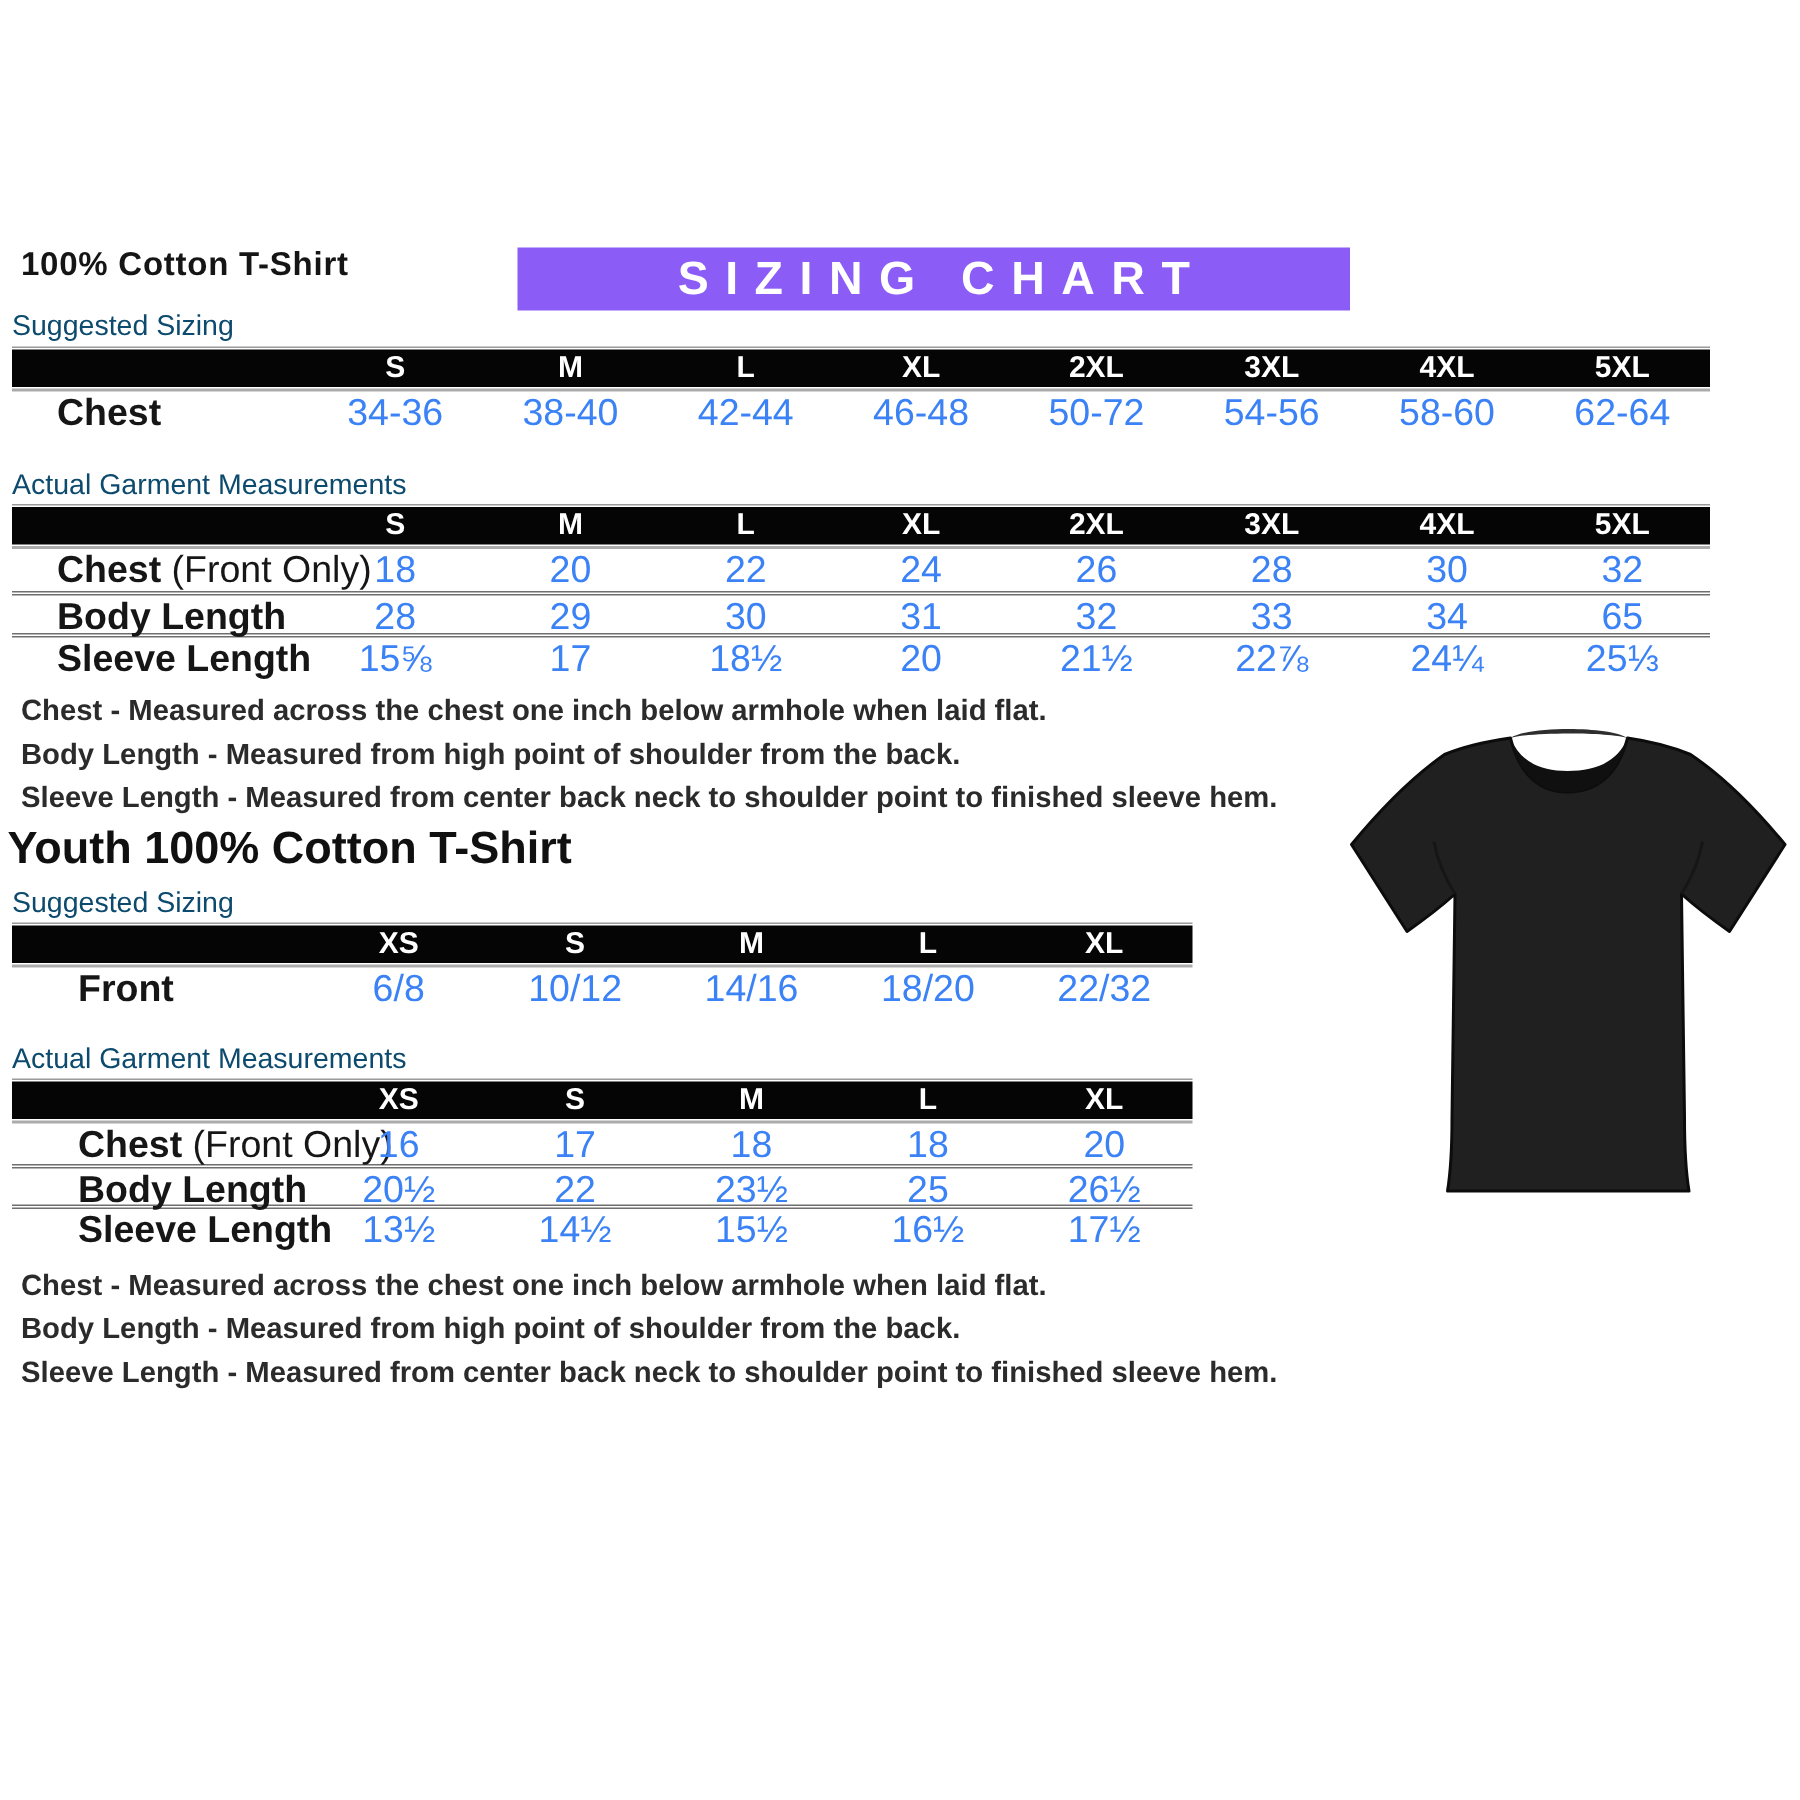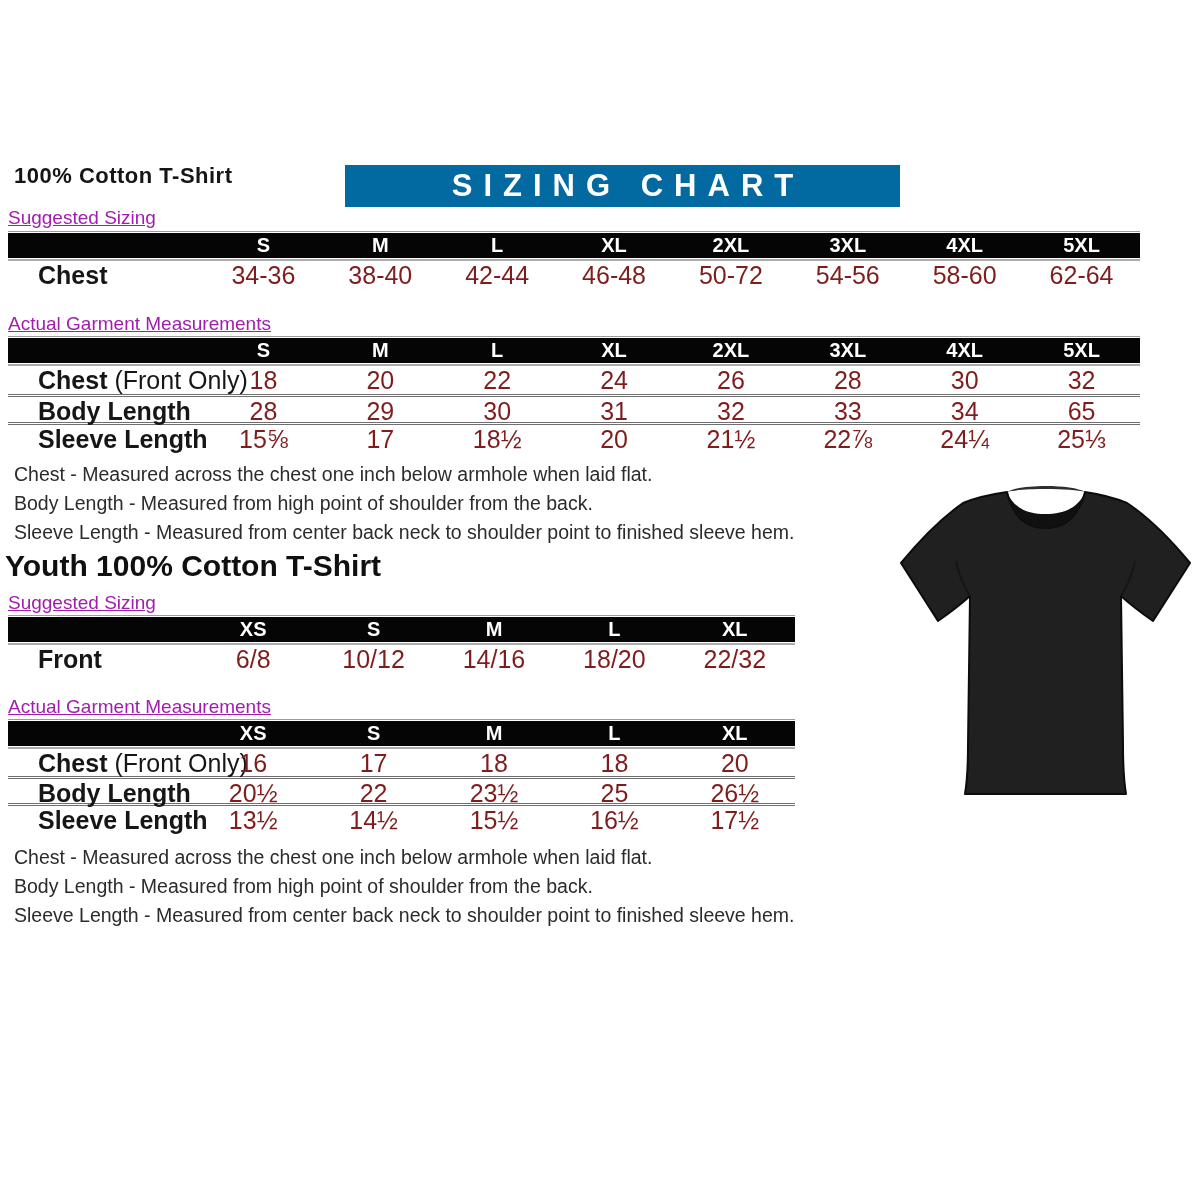--- a/index.html
+++ b/index.html
@@ -5,42 +5,42 @@
   * { margin:0; padding:0; box-sizing:border-box; }
   html,body { background:#ffffff; }
   body {
     width:1200px; height:1200px; position:relative; overflow:hidden;
     font-family:"Liberation Sans","DejaVu Sans",sans-serif; color:#1c1c1c;
   }
   .abs { position:absolute; }
 
   .main-title { left:14px; top:163px; font-size:22px; font-weight:600; letter-spacing:0.5px; color:#151515; }
   .banner {
-    left:345px; top:165px; width:555px; height:42px; background:#0369a1;
+    left:345px; top:165px; width:555px; height:42px; background:#8b5cf6;
     display:flex; align-items:center; justify-content:center;
   }
   .banner span { color:#ffffff; font-weight:bold; font-size:31px; letter-spacing:11px; text-indent:11px; }
 
-  .section-label { font-size:19px; color:#a21caf;text-decoration:underline; }
+  .section-label { font-size:19px; color:#0c4a6e; }
 
   .tbl { border-top:1px solid #9a9a9a; padding-top:1px; }
   .grid { display:grid; align-items:center; }
   .adult-grid { grid-template-columns:197px repeat(8,1fr); }
-  .youth-grid { grid-template-columns:185px repeat(5,1fr); }
+  .youth-grid { grid-template-columns:185px repeat(5,1fr);padding-left:14px; }
   .thead { background:#050505; height:25px; }
   .thead .hcell { color:#ffffff; font-weight:bold; font-size:20px; text-align:center; }
   .hrule { height:2px; background:#ababab; margin-top:1px; }
   .drow { height:29px; font-size:25px; }
   .drow .rlabel { font-weight:bold; padding-left:30px; white-space:nowrap; color:#161616; }
   .drow .rlabel .suffix { font-weight:normal; }
-  .drow .dcell { text-align:center; color:#7f1d1d; }
+  .drow .dcell { text-align:center; color:#3b82f6; }
   .sep { border-top:3px double #6f6f6f; }
 
   .notes { font-size:19.5px; color:#2b2b2b; }
-  .notes div { height:29px; line-height:29px; white-space:nowrap; }
+  .notes div { height:29px; line-height:29px; white-space:nowrap;font-weight:bold; }
 
   .youth-title { left:5px; top:549px; font-size:30px; font-weight:bold; color:#101010; }
 
   .tee { left:893px; top:483px; }
 </style>
 </head>
 <body>
 
 <div class="abs main-title">100% Cotton T-Shirt</div>
 

